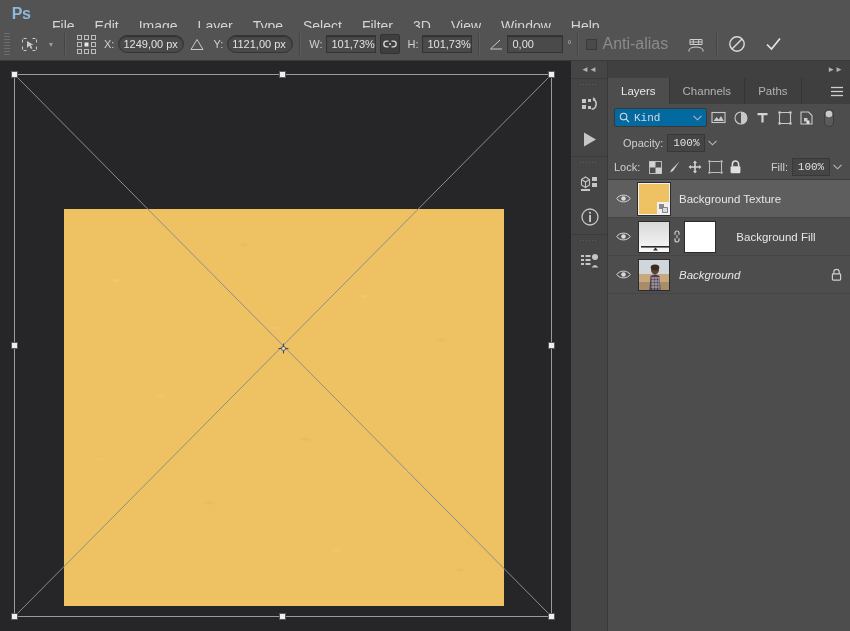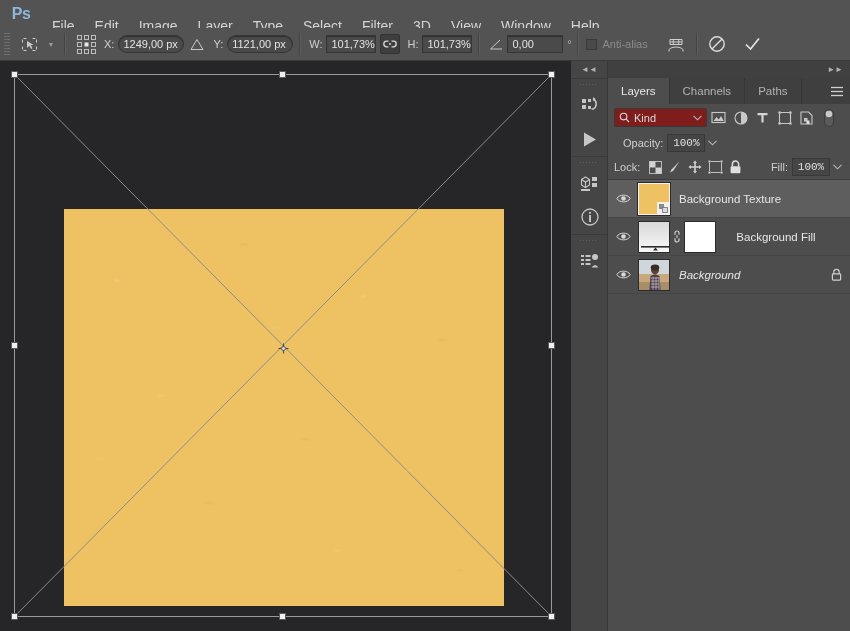--- a/index.html
+++ b/index.html
@@ -73,21 +73,21 @@
     width: 20px; height: 20px; background: #3e3e3e;
     border: 1px solid #333; border-radius: 2px;
     display: flex; align-items: center; justify-content: center;
     margin: 0 4px;
   }
   .deg { color: #b5b5b5; font-size: 10px; margin-left: 4px; }
   .chk-box {
     width: 11px; height: 11px; background: #4a4a4a;
     border: 1px solid #3a3a3a; margin-right: 5px;
   }
-  .chk-label { color: #8b8b8b; font-size: 11px; }
+  .chk-label { color: #8b8b8b; font-size: 16px; }
   .ob-btn { width: 28px; height: 26px; display: flex; align-items: center; justify-content: center; }
 
   
   #canvas-area {
     position: absolute; left: 0; top: 61px;
     width: 571px; height: 570px;
     background: #262628; overflow: hidden;
   }
   #transform-box {
     position: absolute; left: 14px; top: 13px;
@@ -182,24 +182,24 @@
   .tab.active { background: #4d4d4d; color: #e8e8e8; }
   #tab-menu {
     position: absolute; right: 6px; top: 0; height: 26px;
     display: flex; align-items: center;
   }
   #filterbar {
     height: 27px; display: flex; align-items: center;
     padding: 0 6px; gap: 1px;
   }
   #kind-select {
-    width: 93px; height: 19px; background: #7f1d1d;
+    width: 93px; height: 19px; background: #0369a1;
     border: 1px solid #383838; border-radius: 2px;
     display: flex; align-items: center; padding: 0 4px;
-    color: #d8d8d8; font-size: 11px; gap: 4px;
+    color: #d8d8d8; font-size: 11px; gap: 4px; font-family: Liberation Mono, monospace;
   }
   #kind-select .kind-label { flex: 1; }
   .filter-ico {
     width: 21px; height: 21px;
     display: flex; align-items: center; justify-content: center;
   }
   #blendrow {
     height: 24px; display: flex; align-items: center; padding: 0 6px;
   }
   #blend-select {

